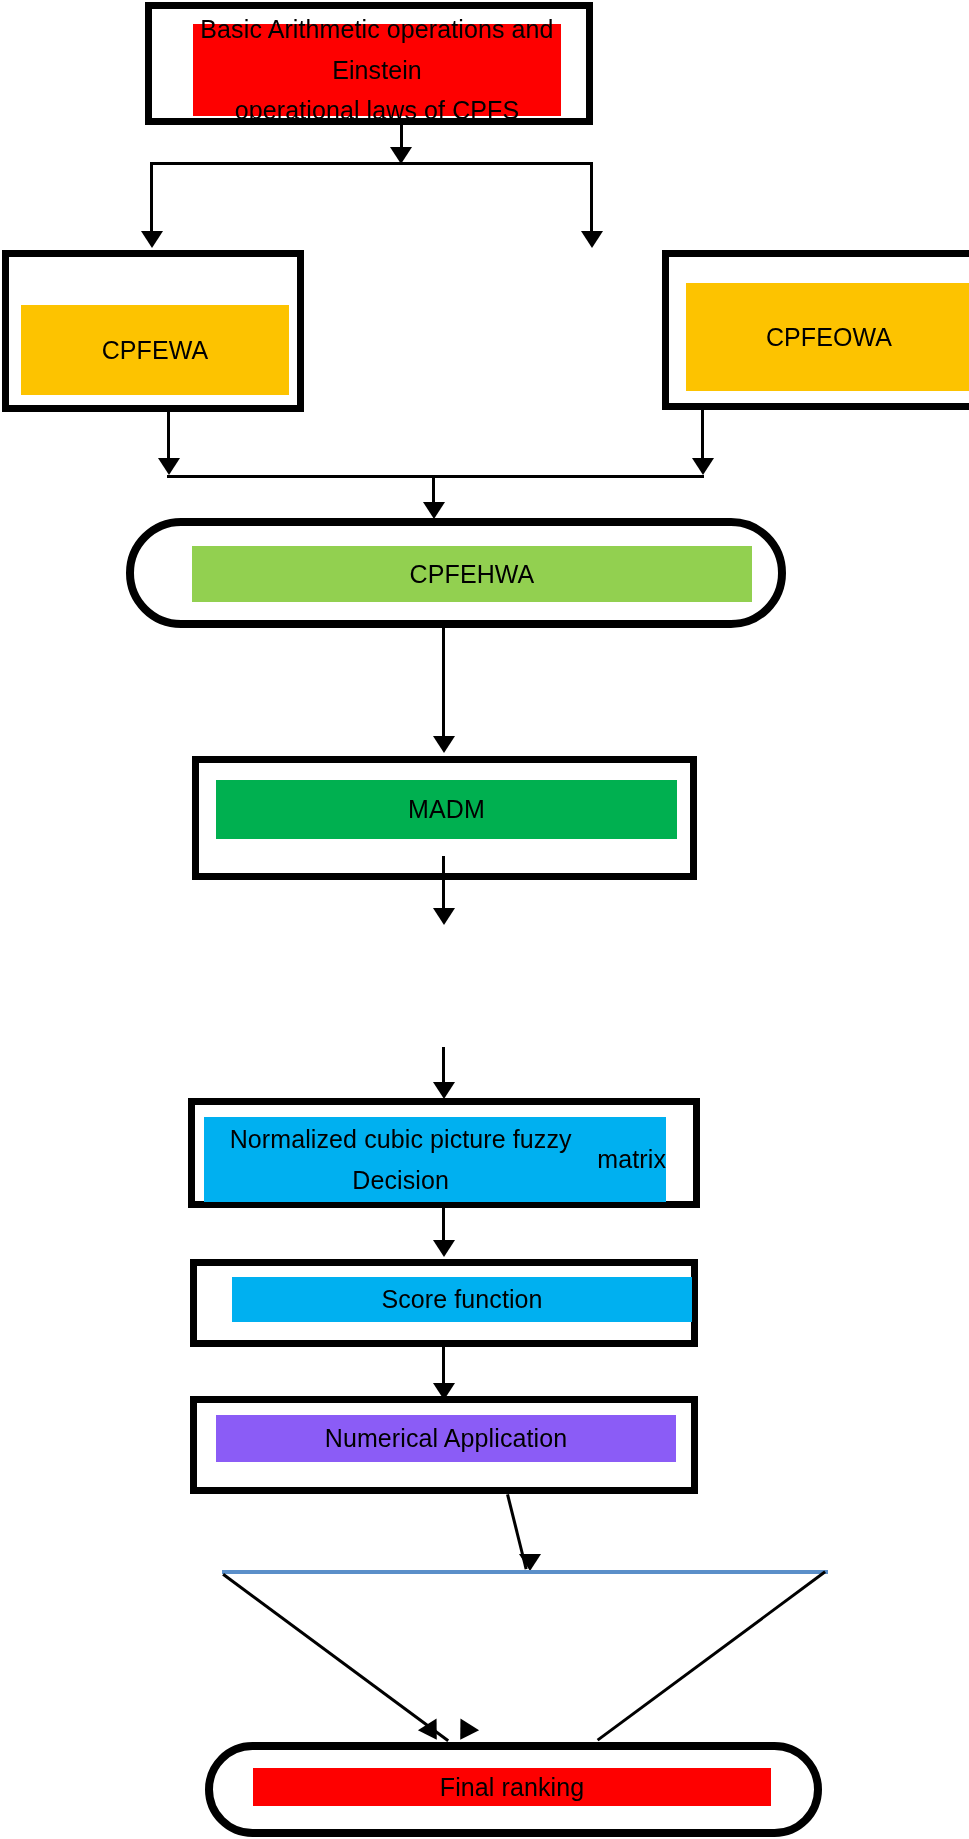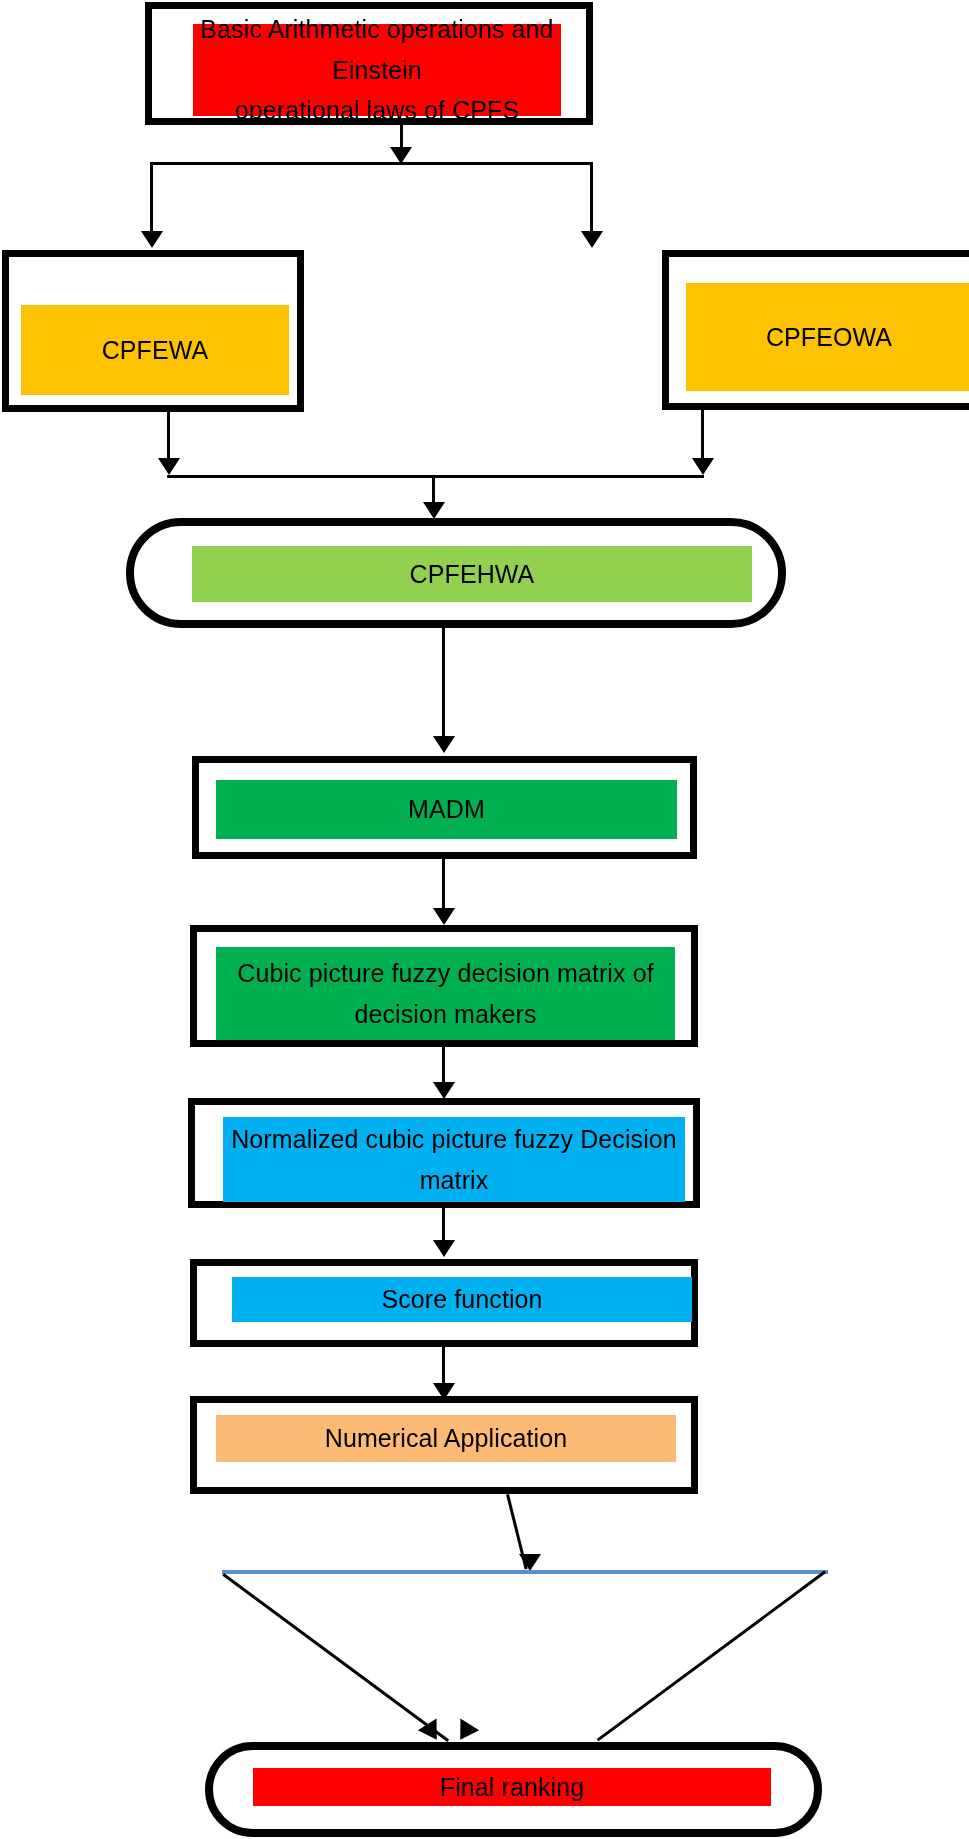--- a/index.html
+++ b/index.html
@@ -128,60 +128,54 @@
 
   <div class="node oval" style="left:126px; top:518px; width:660px; height:110px;">
     <div class="band" style="left:58px; top:20px; width:560px; height:56px; background:#92d050;">
       <span>CPFEHWA</span>
     </div>
   </div>
 
   <div class="vline" style="left:442px; top:628px; height:112px;"></div>
   <div class="arrowhead" style="left:433px; top:736px;"></div>
 
-  <div class="node" style="left:192px; top:756px; width:505px; height:103px;">
+  <div class="node" style="left:192px; top:756px; width:505px; height:124px;">
     <div class="band" style="left:17px; top:17px; width:461px; height:59px; background:#00b050;">
       <span>MADM</span>
     </div>
   </div>
 
   <div class="vline" style="left:442px; top:856px; height:58px;"></div>
   <div class="arrowhead" style="left:433px; top:908px;"></div>
 
-  <div class="node" style="left:190px; top:925px; width:508px; height:122px;">
-    <div class="band two-line" style="left:19px; top:15px; width:459px; height:93px; background:#00b050; flex-direction:column;">
-      <span>Cubic picture fuzzy decision matrix of</span>
-      <span>decision makers</span>
-    </div>
-  </div>
 
   <div class="vline" style="left:442px; top:1047px; height:43px;"></div>
   <div class="arrowhead" style="left:433px; top:1082px;"></div>
 
   <div class="node" style="left:188px; top:1098px; width:512px; height:110px;">
-    <div class="band two-line" style="left:28px; top:12px; width:462px; height:85px; background:#00b0f0; flex-direction:column;">
+    <div class="band two-line" style="left:9px; top:12px; width:462px; height:85px; background:#00b0f0; flex-direction:row;">
       <span>Normalized cubic picture fuzzy Decision</span>
       <span>matrix</span>
     </div>
   </div>
 
   <div class="vline" style="left:442px; top:1208px; height:38px;"></div>
   <div class="arrowhead" style="left:433px; top:1240px;"></div>
 
   <div class="node" style="left:190px; top:1259px; width:508px; height:88px;">
     <div class="band" style="left:19px; top:11px; width:460px; height:45px; background:#00b0f0;margin-left:16px;">
       <span>Score function</span>
     </div>
   </div>
 
   <div class="vline" style="left:442px; top:1347px; height:42px;"></div>
   <div class="arrowhead" style="left:433px; top:1383px;"></div>
 
   <div class="node" style="left:190px; top:1396px; width:508px; height:98px;">
-    <div class="band" style="left:19px; top:12px; width:460px; height:47px; background:#fdba74;">
+    <div class="band" style="left:19px; top:12px; width:460px; height:47px; background:#8b5cf6;">
       <span>Numerical Application</span>
     </div>
   </div>
 
   <div class="diag" style="left:509px; top:1494px; width:77px; transform: rotate(76deg);"></div>
   <div class="arrowhead" style="left:519px; top:1554px;"></div>
 
   <div class="hline blue" style="left:222px; top:1570px; width:606px;"></div>
   <div class="diag" style="left:224px; top:1573px; width:280px; transform: rotate(36.5deg);"></div>
   <div class="diag" style="left:826px; top:1573px; width:283px; transform: rotate(143.5deg);"></div>

